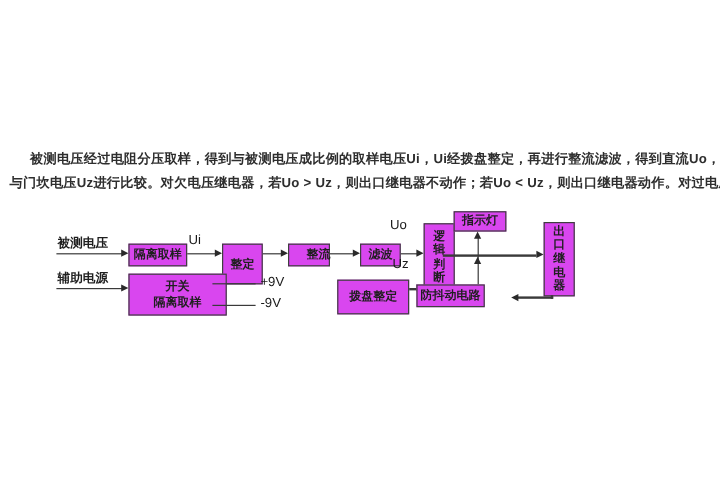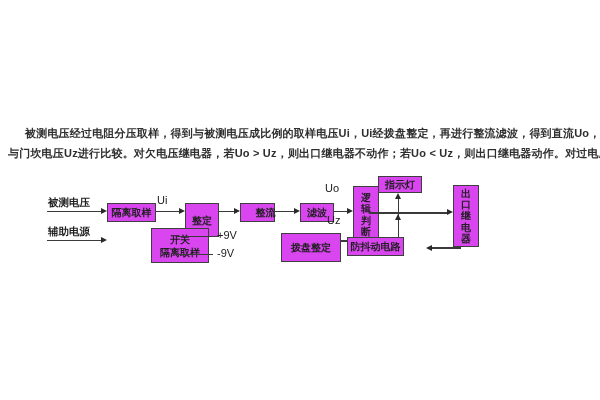--- a/index.html
+++ b/index.html
@@ -109,21 +109,21 @@
     </div>
 
     <div class="vl" style="left:459px;top:246px;height:2.5px;"></div>
     <div class="hl" style="left:431px;top:247px;width:29.5px;"></div>
     <div class="al" style="left:425.5px;top:244.5px;"></div>
 
     <span class="inlabel" style="left:48px;top:225px;">辅助电源</span>
     <div class="hl" style="left:47px;top:239.5px;width:55px;"></div>
     <div class="ar" style="left:100.5px;top:236.5px;"></div>
 
-    <div class="box twoline" style="left:107px;top:228px;width:58px;height:35px;margin-left:44px;">
+    <div class="box twoline" style="left:107px;top:228px;width:82px;height:35px;">
       <span>开关</span>
       <span>隔离取样</span>
     </div>
 
     <div class="hl" style="left:177px;top:235.5px;width:36px;"></div>
     <div class="hl" style="left:177px;top:253.5px;width:36px;"></div>
     <span class="sig" style="left:217px;top:229px;">+9V</span>
     <span class="sig" style="left:217px;top:247px;">-9V</span>
 
   </div>

